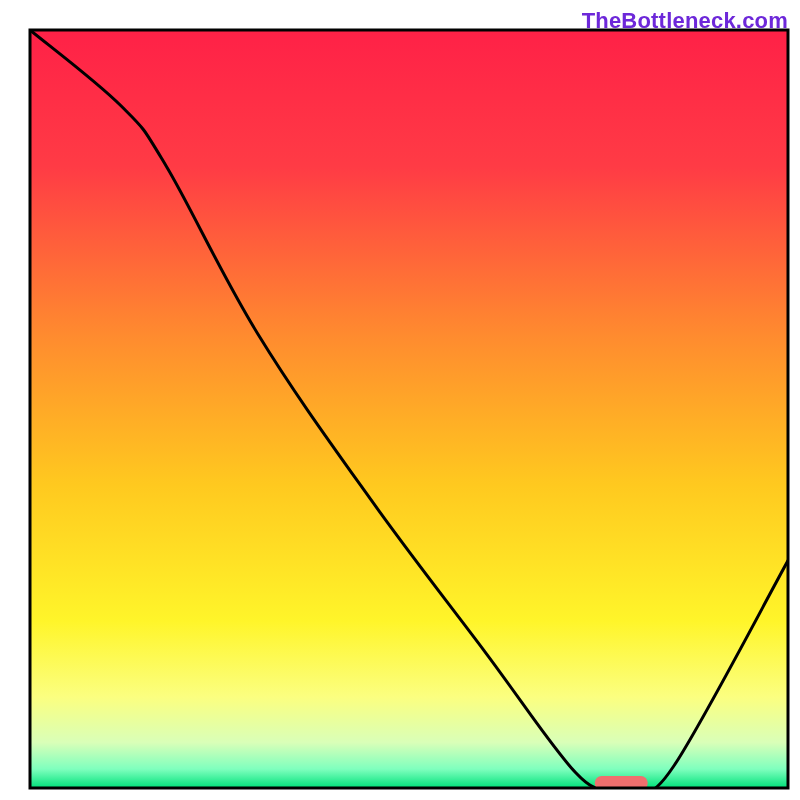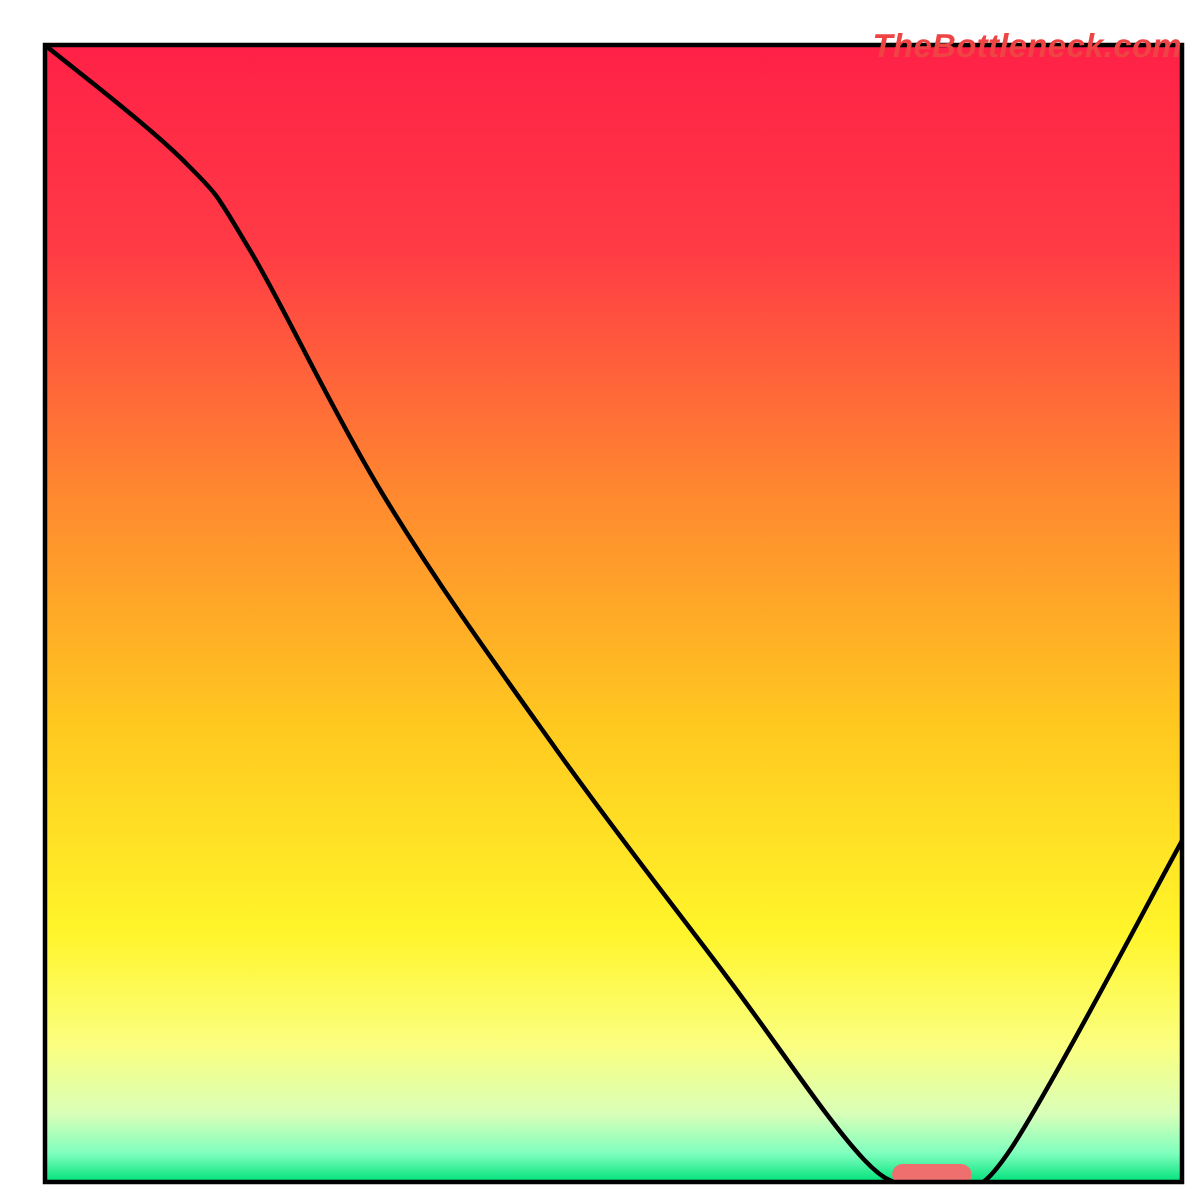--- a/index.html
+++ b/index.html
@@ -11,28 +11,27 @@
     background: #ffffff;
     font-family: Arial, Helvetica, sans-serif;
   }
   .container {
     position: relative;
     width: 800px;
     height: 800px;
   }
   .watermark {
     position: absolute;
-    top: 18px;
+    top: 8px;
     right: 12px;
     font-size: 22px;
     font-weight: 600;
-    color: #ef4444;
+    color: #6d28d9;
     z-index: 5;
     letter-spacing: 0.2px;
-    font-style: italic;
   }
   svg.plot {
     position: absolute;
     left: 0;
     top: 0;
     width: 800px;
     height: 800px;
     display: block;
   }
 </style>

